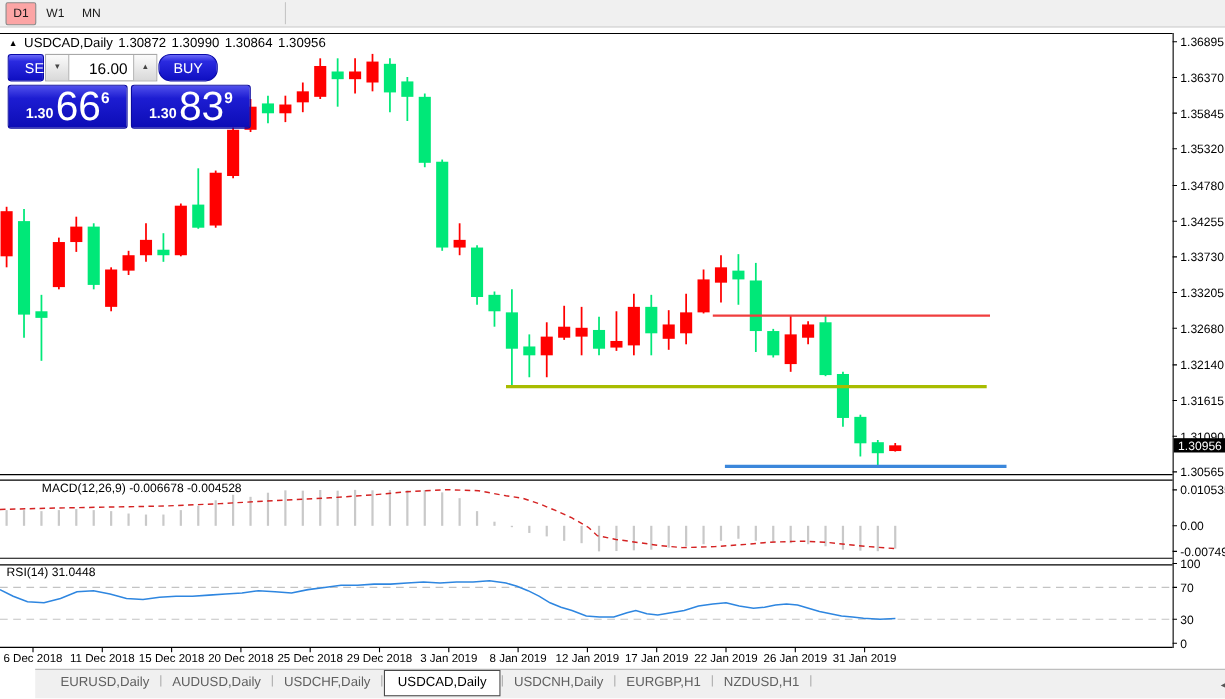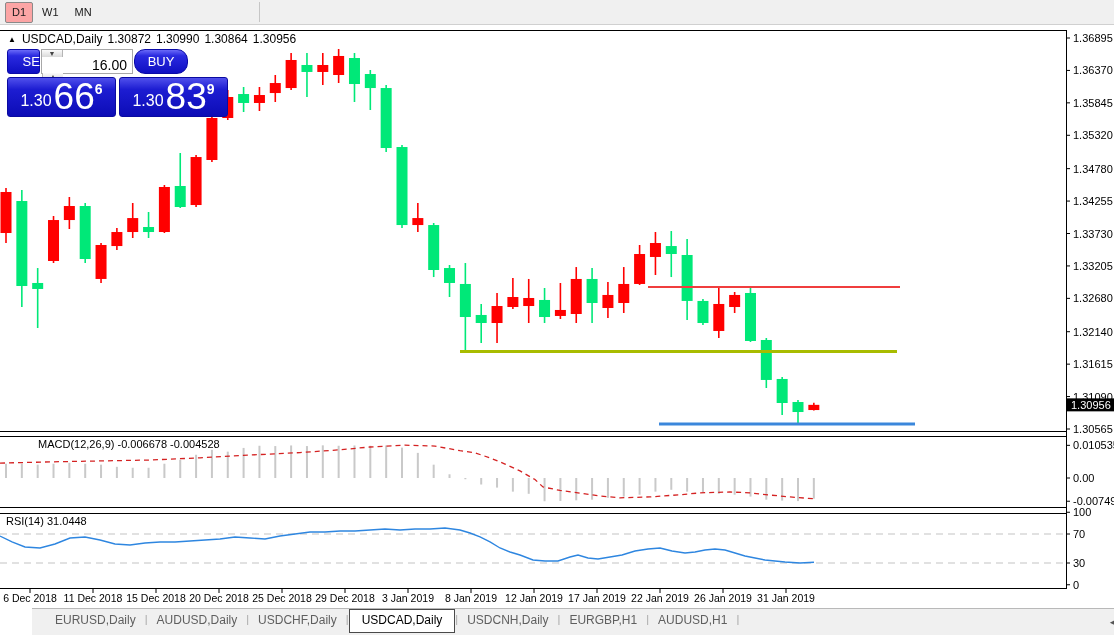--- a/index.html
+++ b/index.html
@@ -20,33 +20,33 @@
          display:flex;align-items:center;gap:5px;white-space:nowrap;}
   #title .tri{font-size:8px;margin-right:1px;}
   
   #trade{position:absolute;left:7px;top:49px;width:221px;z-index:4;}
   .tp-row1{display:flex;height:25px;gap:1px;}
   .btn-blue{background:linear-gradient(180deg,#6a6af8 0%,#2a2ae0 25%,#0f0fc2 100%);
             border:1px solid #0a0aa8;border-radius:3px;color:#fff;font-size:13px;
             display:flex;align-items:center;justify-content:center;box-sizing:border-box;}
   .sell{width:33px;padding-left:30px;}
   .buy{width:54px;border-radius:11px;}
-  .spin{display:flex;border:1px solid #a8a8a8;background:#fff;box-sizing:border-box;width:92px;flex-direction:column;}
+  .spin{display:flex;border:1px solid #a8a8a8;background:#fff;box-sizing:border-box;width:102px;}
   .spin-btn{width:20px;background:linear-gradient(#fbfbfb,#d9d9d9);display:flex;align-items:center;
             justify-content:center;font-size:7px;color:#444;}
   .spin-btn.dn{border-right:1px solid #b5b5b5;}
   .spin-btn.up{border-left:1px solid #b5b5b5;}
   .spin-field{flex:1;font-size:14px;color:#000;display:flex;align-items:center;
               justify-content:flex-end;padding-right:5px;}
   .tp-row2{display:flex;gap:3px;margin-top:3px;}
   .price-box{height:40px;flex:1;border-radius:3px;color:#fff;position:relative;
              background:linear-gradient(180deg,#5050ec 0%,#1d1dd2 30%,#0c0cb6 100%);
              border:1px solid #0a0aa0;box-sizing:border-box;
              display:flex;align-items:flex-end;justify-content:center;padding-bottom:2px;}
-  .pb-small{font-size:16px;font-weight:normal;margin:4px 2px 4px 0;}
+  .pb-small{font-size:13px;font-weight:bold;margin:4px 2px 4px 0;}
   .pb-big{font-size:37px;line-height:0.88;}
   .pb-sup{font-size:14px;font-weight:bold;align-self:flex-start;margin-top:3px;}
   
   .ind-label{position:absolute;left:6px;font-size:11px;color:#000;z-index:4;white-space:nowrap;}
   #macd-label{top:438px;margin-left:32px;}
   #rsi-label{top:515px;}
   
   #tabbar{position:absolute;left:0;top:608px;width:1114px;height:27px;background:#f0f0f0;
           border-top:1px solid #b8b8b8;display:flex;align-items:flex-start;padding-left:14px;
           box-sizing:border-box;z-index:6;margin-left:32px;}
@@ -358,16 +358,16 @@
     <span class="tab">AUDUSD,Daily</span>
     <span class="tab-sep">|</span>
     <span class="tab">USDCHF,Daily</span>
     <span class="tab-sep">|</span>
     <span class="tab active">USDCAD,Daily</span>
     <span class="tab-sep">|</span>
     <span class="tab">USDCNH,Daily</span>
     <span class="tab-sep">|</span>
     <span class="tab">EURGBP,H1</span>
     <span class="tab-sep">|</span>
-    <span class="tab">AUDUSD,H1</span>
+    <span class="tab">NZDUSD,H1</span>
     <span class="tab-sep">|</span>
     <span id="tab-arrows"><span>◄</span><span>►</span></span>
 </div>
 
 </body></html>

